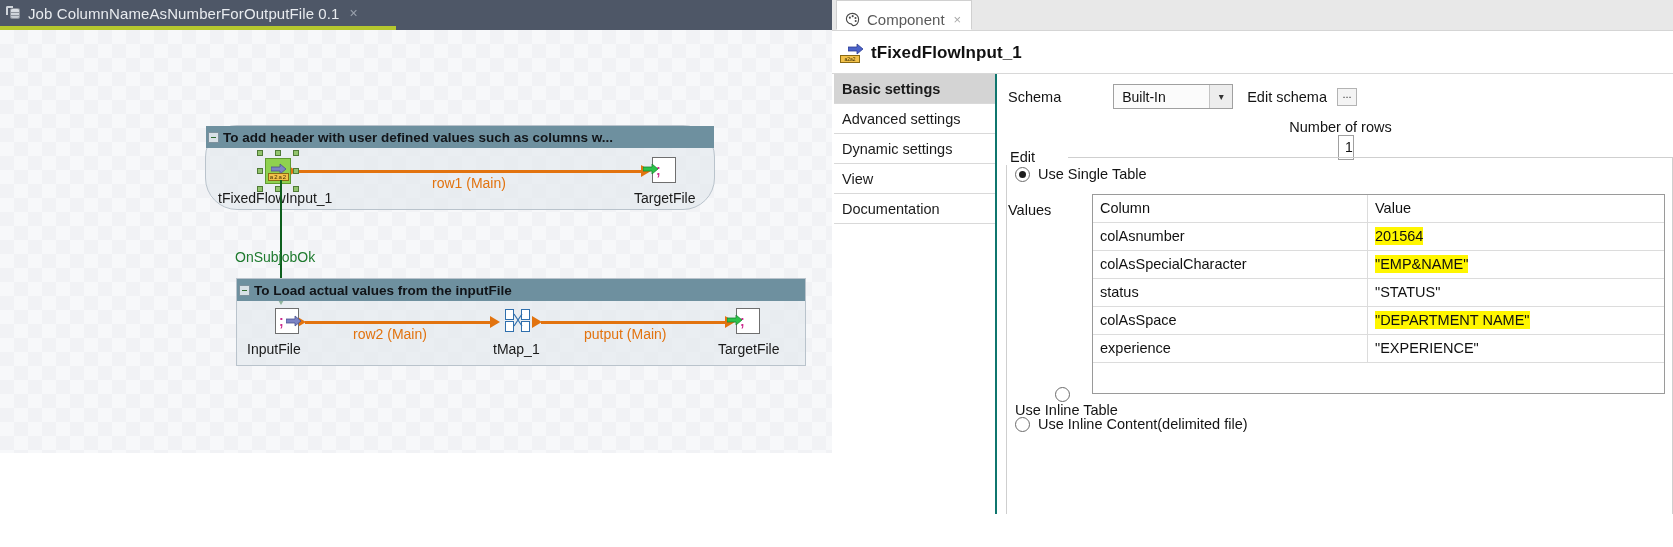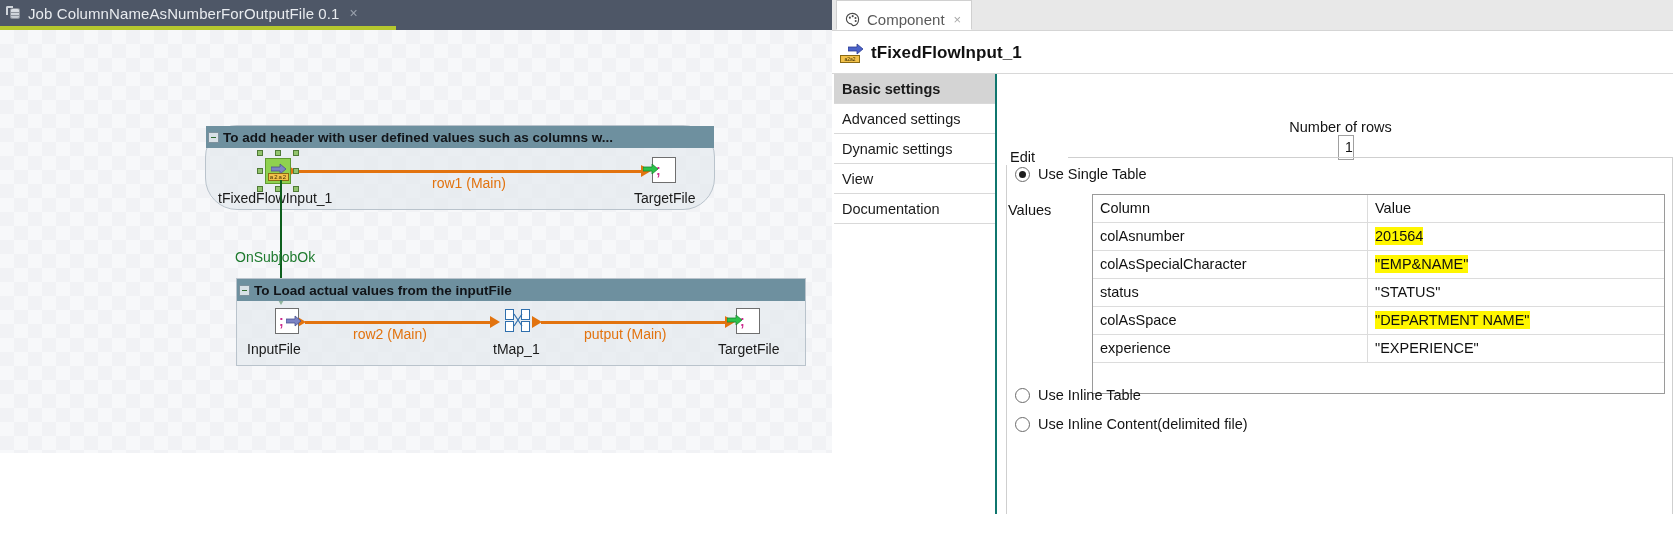--- a/index.html
+++ b/index.html
@@ -705,20 +705,29 @@
         <div class="tab-item">
           <span>View</span>
         </div>
         <div class="tab-item">
           <span>Documentation</span>
         </div>
       </div>
 
       <div id="pane">
 
+        <div class="row-schema">
+          <span class="lbl">Schema</span>
+          <span class="combo">
+            <span class="txt">Built-In</span>
+            <span class="chev">▾</span>
+          </span>
+          <span class="link-btn">Edit schema</span>
+          <span class="dots-btn">...</span>
+        </div>
 
         <div class="row-rows">
           <span class="lbl">Number of rows</span>
           <span class="txtinput">1</span>
         </div>
 
         <div id="mode-group"></div>
         <div id="mode-group-topleft"></div>
         <div id="mode-group-topright"></div>
         <div id="mode-group-legend">Edit</div>
@@ -751,21 +760,21 @@
             <div class="vt-col">colAsSpace</div>
             <div class="vt-val"><span class="hl">"DEPARTMENT NAME"</span></div>
           </div>
           <div class="vt-row">
             <div class="vt-col">experience</div>
             <div class="vt-val">"EXPERIENCE"</div>
           </div>
           <div id="vt-spacer"></div>
         </div>
 
-        <div class="radio-row" style="left:17px; top:313px;">
+        <div class="radio-row" style="left:17px; top:313px;flex-direction:column;">
           <span class="radio"></span>
           <span class="radio-label">Use Inline Table</span>
         </div>
 
         <div class="radio-row" style="left:17px; top:342px;">
           <span class="radio"></span>
           <span class="radio-label">Use Inline Content(delimited file)</span>
         </div>
 
       </div>

